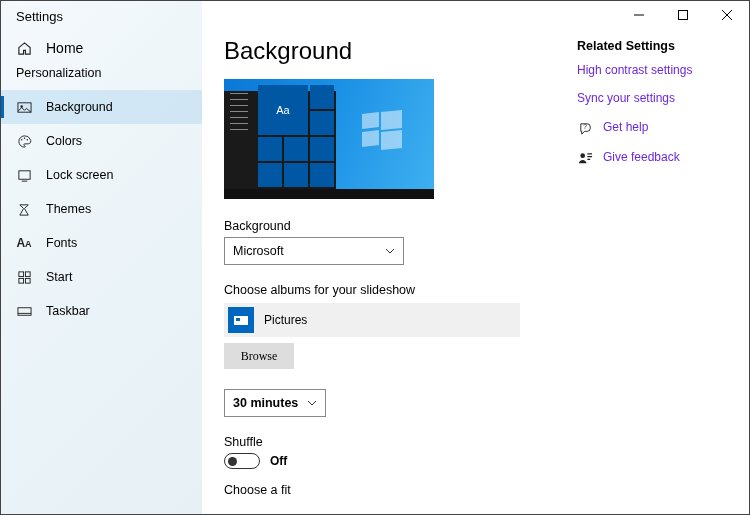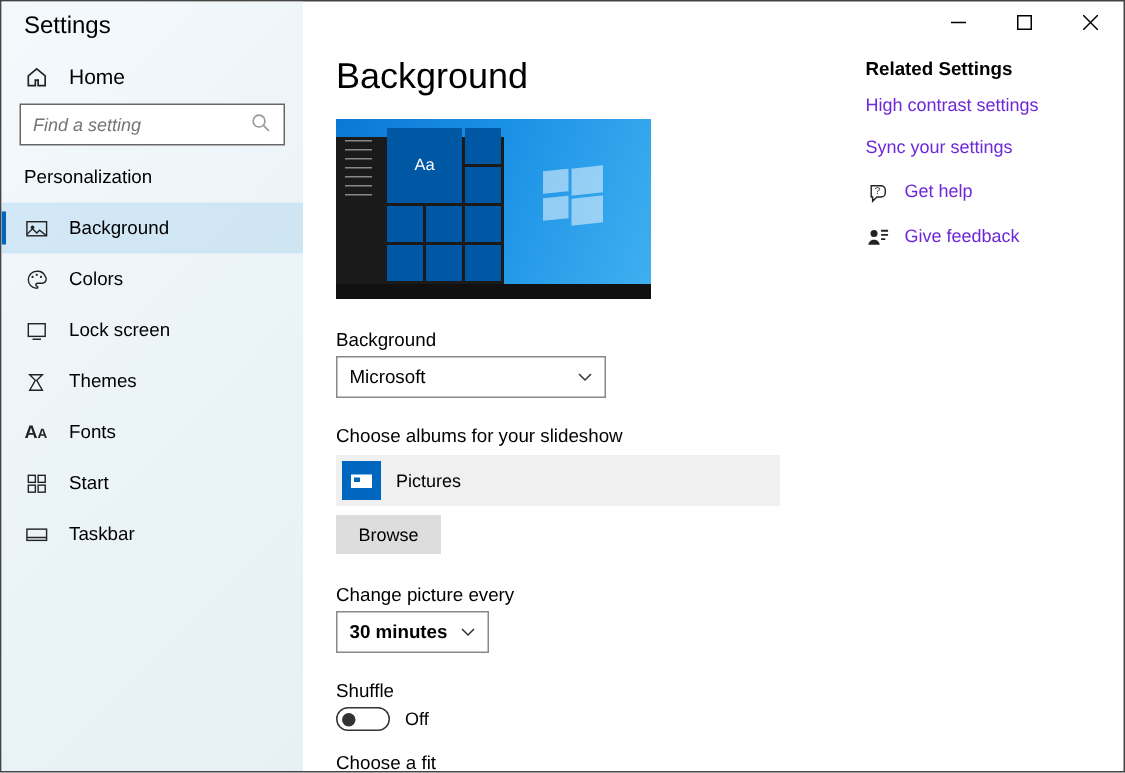--- a/index.html
+++ b/index.html
@@ -1,20 +1,20 @@
 <!DOCTYPE html>
 <html><head>
 <meta charset="utf-8">
 <style>
 * { box-sizing: border-box; margin: 0; padding: 0; font-family: "Segoe UI", sans-serif; }
 body { width: 750px; height: 515px; overflow: hidden; background: #fff; border: 1px solid #444; font-size: 12px; color: #000; }
 .wrap { display: flex; height: 100%; }
 
 .sidebar { width: 201px; height: 100%; background: linear-gradient(135deg, #f4f9fc 0%, #eaf3f8 60%, #e6f0f5 100%); display: flex; flex-direction: column; padding-top: 6px; }
-.app-title { font-size: 16px; padding: 2px 15px 8px; }
+.app-title { font-size: 13px; padding: 2px 15px 8px; }
 .home-row { display: flex; align-items: center; gap: 14px; padding: 8px 15px 10px; cursor: pointer; }
 .home-row .icon { width: 16px; height: 16px; display: inline-flex; align-items: center; justify-content: center; }
 .home-row span.lbl { font-size: 14px; }
 .search-row { padding: 0 12px 14px; }
 .search-box { position: relative; height: 28px; border: 1px solid #666; background: #fff; display: flex; align-items: center; padding: 0 28px 0 8px; }
 .search-box input { border: none; outline: none; width: 100%; font-size: 12px; font-style: italic; color: #555; background: transparent; }
 .search-icon { position: absolute; right: 6px; top: 5px; width: 16px; height: 16px; opacity: .6; }
 .cat-title { font-weight: 400; font-size: 12.5px; padding: 0 15px 10px; }
 .nav { display: flex; flex-direction: column; }
 .nav-item { display: flex; align-items: center; gap: 14px; padding: 9px 15px; cursor: pointer; position: relative; font-size: 12.5px; }
@@ -43,23 +43,23 @@
 .field-label { font-size: 12.5px; margin-bottom: 4px; }
 .dropdown { height: 28px; border: 1px solid #888; display: flex; align-items: center; padding: 0 8px; font-size: 12.5px; justify-content: space-between; cursor: pointer; background: #fff; margin-bottom: 18px; }
 .dropdown.wide { width: 180px; }
 .dropdown.small { width: 102px; font-weight: bold; }
 .dropdown .chev { width: 10px; height: 10px; }
 
 .album-row { width: 296px; height: 34px; background: #f0f0f0; display: flex; align-items: center; gap: 10px; padding: 0 4px; margin-top: 6px; margin-bottom: 6px; }
 .album-thumb { width: 26px; height: 26px; background: #0067c0; display:flex; align-items:center; justify-content:center; }
 .album-thumb .inner { width: 14px; height: 9px; background: #fff; position: relative; }
 .album-thumb .inner::after { content:""; position:absolute; left:2px; top:2px; width:4px; height:3px; background:#0067c0; }
-.browse-btn { width: 70px; height: 26px; background: #ddd; border: none; font-size: 12px; cursor: pointer; margin-bottom: 20px; }
-
-.toggle-row { display: flex; align-items: center; gap: 10px; margin-top: 4px; margin-bottom: 14px; }
+.browse-btn { width: 70px; height: 26px; background: #ddd; border: none; font-size: 12px; cursor: pointer; margin-bottom: 20px; font-family: Liberation Serif, serif; }
+
+.toggle-row { display: flex; align-items: center; gap: 10px; margin-top: 4px; margin-bottom: 14px; font-weight: bold; }
 .toggle { width: 36px; height: 16px; border: 1px solid #333; border-radius: 9px; position: relative; cursor: pointer; }
 .toggle .knob { width: 9px; height: 9px; background: #333; border-radius: 50%; position: absolute; left: 3px; top: 2.5px; }
 
 .right-col { width: 172px; padding: 38px 16px 0 0; font-size: 12px; }
 .right-col h3 { font-size: 12.5px; font-weight: 600; margin-bottom: 10px; }
 .link { color: #6d28d9; cursor: pointer; display: block; margin-bottom: 12px; line-height: 1.3; }
 .help-section { margin-top: 26px; }
 .action-row { display: flex; align-items: center; gap: 10px; margin-top: 14px; }
 .action-row .icon { width: 16px; height: 16px; display:inline-flex; align-items:center; justify-content:center; }
 .action-row .link { margin-bottom: 0; }
@@ -76,31 +76,20 @@
 
     <div class="home-row">
       <span class="icon">
         <svg viewBox="0 0 16 16" width="15" height="15">
             <path d="M2 7l6-5 6 5v7H9v-4H7v4H2z" fill="none" stroke="#222" stroke-width="1.2"></path>
           </svg>
       </span>
       <span class="lbl">Home</span>
     </div>
 
-    <div class="search-row">
-      <div class="search-box">
-        <input placeholder="Find a setting" style="">
-        <span class="search-icon">
-          <svg viewBox="0 0 16 16" width="14" height="14">
-              <circle cx="6.5" cy="6.5" r="4.5" fill="none" stroke="#555" stroke-width="1.2"></circle>
-              <line x1="10" y1="10" x2="14" y2="14" stroke="#555" stroke-width="1.2"></line>
-            </svg>
-        </span>
-      </div>
-    </div>
 
     <div class="cat-title">Personalization</div>
 
     <div class="nav">
       <div class="nav-item active">
         <span class="icon">
             <svg viewBox="0 0 16 16" width="15" height="15">
               <rect x="1" y="3" width="14" height="10" fill="none" stroke="#222"></rect>
               <circle cx="5" cy="7" r="1.3" fill="#222"></circle>
               <path d="M1 12l4-4 3 3 2-2 5 4" fill="none" stroke="#222"></path>
@@ -231,21 +220,20 @@
 
       <div class="field-label">Choose albums for your slideshow</div>
       <div class="album-row">
         <div class="album-thumb">
             <div class="inner"></div>
           </div>
         <span>Pictures</span>
       </div>
       <button class="browse-btn">Browse</button>
 
-      <div class="field-label">Change picture every</div>
       <div class="dropdown small">
         <span>30 minutes</span>
         <span class="chev">
             <svg viewBox="0 0 10 10">
               <path d="M1 3l4 4 4-4" fill="none" stroke="#333"></path>
             </svg>
           </span>
       </div>
 
       <div class="field-label">Shuffle</div>

